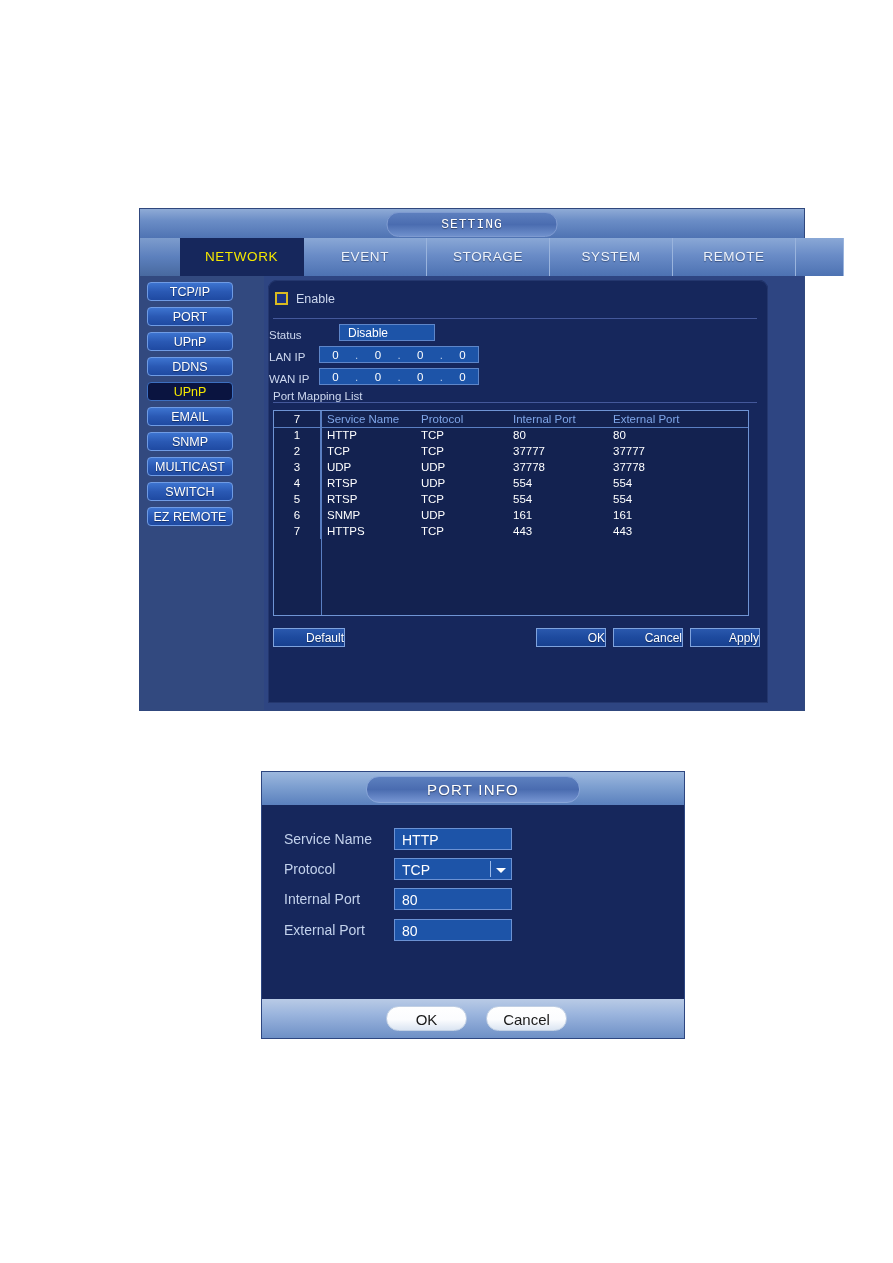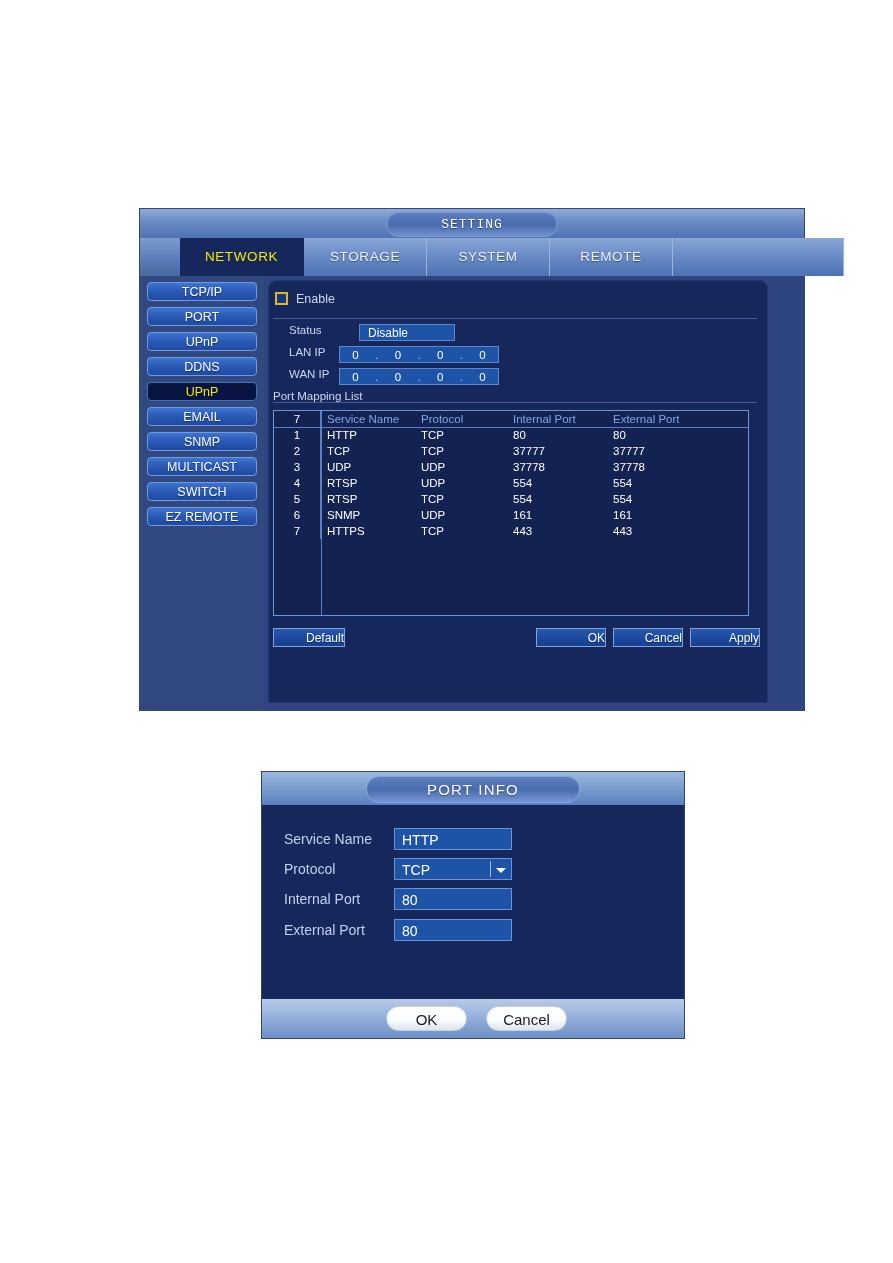--- a/index.html
+++ b/index.html
@@ -102,21 +102,21 @@
   .sidebar {
     position: absolute;
     left: 0; top: 0;
     width: 124px;
     height: 100%;
     background: #32497f;
   }
   .side-item {
     position: absolute;
     left: 7px;
-    width: 110px;
+    width: 86px;
     height: 19px;
     line-height: 19px;
     text-align: center;
     font-size: 12.5px;
     color: #ffffff;
     border-radius: 4px;
     background: linear-gradient(180deg,#3d74d0 0%, #2a59b4 50%, #1f4aa2 100%);
     border: 1px solid #6f9be4;
     box-sizing: border-box;
     text-shadow: 0 1px 1px rgba(0,0,0,.4);
@@ -167,23 +167,23 @@
     width: 484px;
     height: 1px;
     background: #44589a;
   }
   .divider.d2 {
     top: 122px;
   }
 
   .frow {
     position: absolute;
-    left: 21px;
+    left: 1px;
     display: flex;
-    align-items: flex-start;
+    align-items: flex-end;
     height: 17px;
   }
   .frow.r1 { top: 44px; }
   .frow.r2 { top: 66px; }
   .frow.r3 { top: 88px; }
   .flabel {
     width: 50px;
     font-size: 11.5px;
     color: #cdd8ef;
   }
@@ -404,20 +404,21 @@
 <body>
 
 <div id="setting-window">
 
   <div class="title-bar">
     <div class="title-pill">SETTING</div>
   </div>
 
   <div class="tab-row">
     <div class="tab first active">NETWORK</div>
+    <div class="tab mid">EVENT</div>
     <div class="tab mid">STORAGE</div>
     <div class="tab mid">SYSTEM</div>
     <div class="tab mid">REMOTE</div>
     <div class="tab blank"></div>
   </div>
 
   <div class="win-body">
 
     <div class="sidebar">
       <div class="side-item" style="top:6px">TCP/IP</div>

